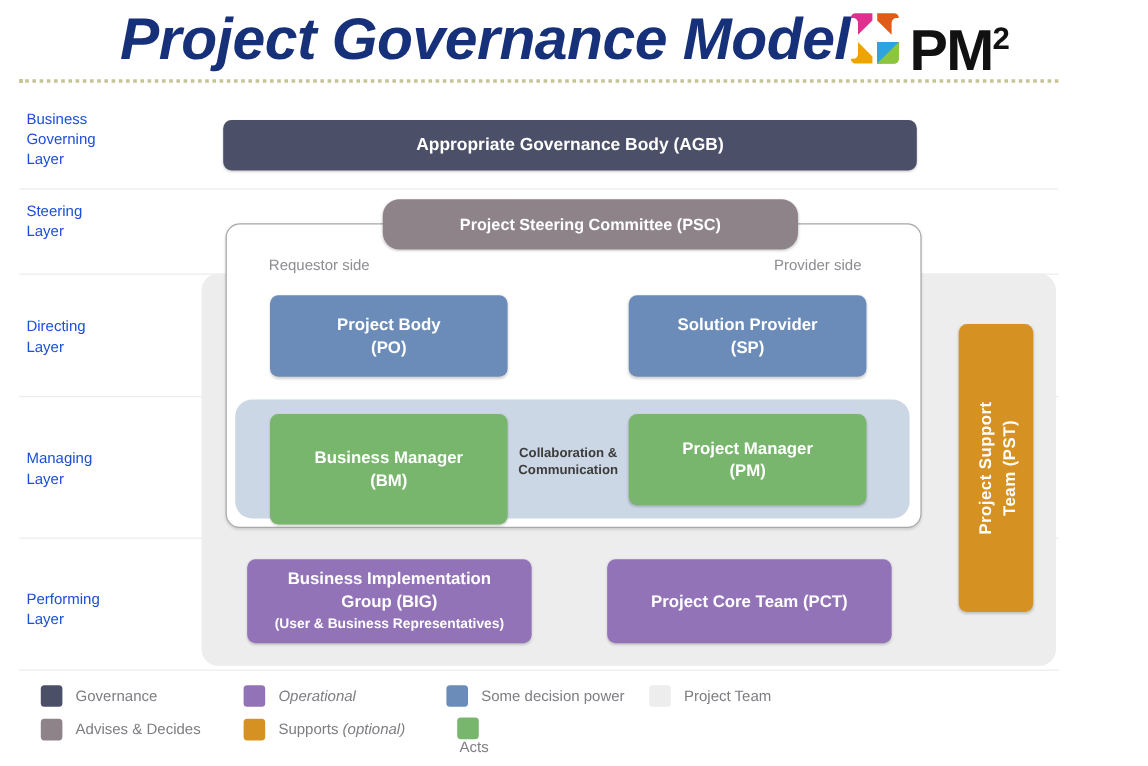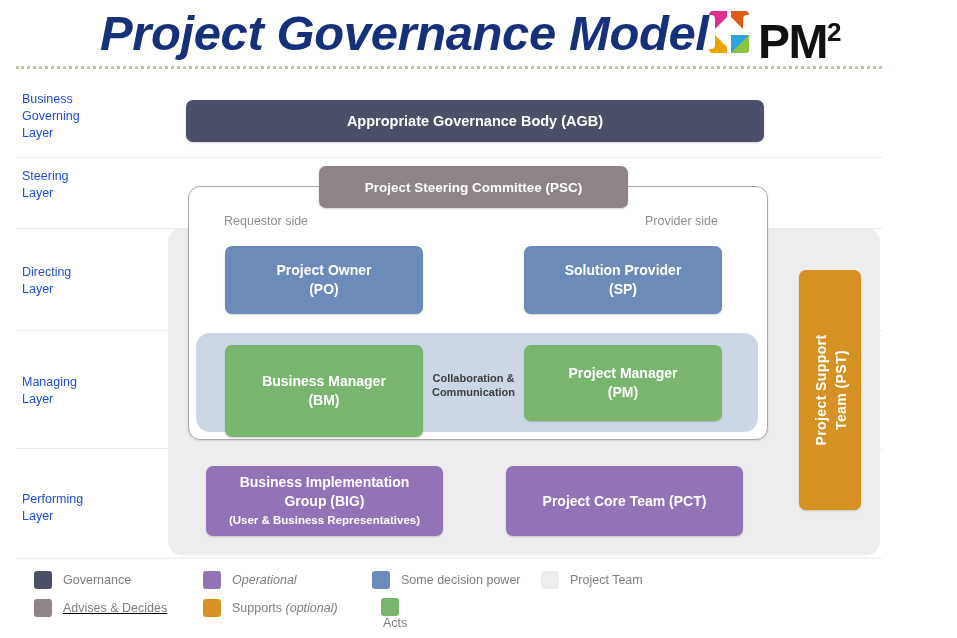--- a/index.html
+++ b/index.html
@@ -120,23 +120,24 @@
   #team-panel {
     position: absolute;
     left: 168px; top: 228px;
     width: 712px; height: 327px;
     background: #ededed;
     border-radius: 14px;
   }
 
   #psc-box {
     left: 319px; top: 166px;
-    width: 309px; height: 42px;
+    width: 346px; height: 42px;
     background: #8d8389;
     font-size: 13.5px;
+    border-radius: 14px;
   }
 
   .side-label {
     position: absolute;
     font-size: 12.5px;
     color: #8d8d93;
     line-height: 16px;
     white-space: nowrap;
   }
   #requestor-side { left: 224px; top: 213px; }
@@ -267,21 +268,21 @@
 
 <div class="box" id="psc-box">
   <span>Project Steering Committee (PSC)</span>
 </div>
 
 <div class="side-label" id="requestor-side">Requestor side</div>
 <div class="side-label" id="provider-side">Provider side</div>
 
 <div class="box" id="po-box">
   <div>
-    <div>Project Owner</div>
+    <div>Project Body</div>
     <div>(PO)</div>
   </div>
 </div>
 
 <div class="box" id="sp-box">
   <div>
     <div>Solution Provider</div>
     <div>(SP)</div>
   </div>
 </div>
@@ -339,21 +340,21 @@
   <div class="legend-item" style="left:356px; top:6px;">
     <div class="legend-swatch" style="background:#6b8cb8;"></div>
     <div class="legend-label">Some decision power</div>
   </div>
 
   <div class="legend-item" style="left:525px; top:6px;">
     <div class="legend-swatch" style="background:#ededed;"></div>
     <div class="legend-label">Project Team</div>
   </div>
 
-  <div class="legend-item" style="left:18px; top:34px;text-decoration:underline;">
+  <div class="legend-item" style="left:18px; top:34px;">
     <div class="legend-swatch" style="background:#8d8389;"></div>
     <div class="legend-label">Advises &amp; Decides</div>
   </div>
 
   <div class="legend-item" style="left:187px; top:34px;">
     <div class="legend-swatch" style="background:#d59222;"></div>
     <div class="legend-label"><span>Supports </span><i>(optional)</i></div>
   </div>
 
   <div class="legend-item" style="left:356px; top:34px;flex-direction:column;">

